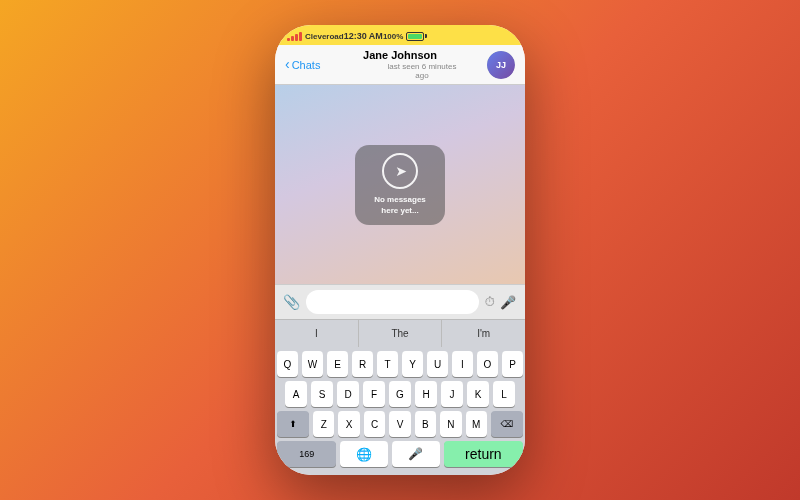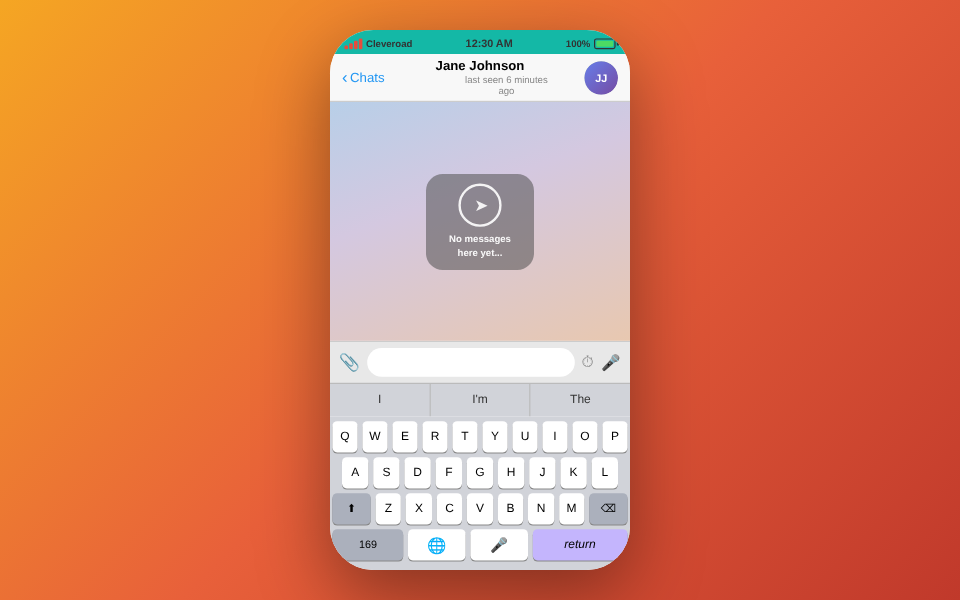--- a/index.html
+++ b/index.html
@@ -21,24 +21,24 @@
       border-radius: 36px;
       overflow: hidden;
       box-shadow: 0 20px 60px rgba(0,0,0,0.4);
       display: flex;
       flex-direction: column;
       position: relative;
     }
 
     
     .status-bar {
-      background: #14b8a6;
-      display: flex;
-      align-items: center;
-      justify-content: space-between;
+      background: #fde047;
+      display: flex;
+      align-items: center;
+      justify-content: flex-start;
       padding: 4px 12px 2px;
       font-size: 9px;
       font-weight: 600;
       height: 20px;
     }
     .status-carrier {
       display: flex;
       align-items: center;
       gap: 3px;
       color: #333;
@@ -248,23 +248,22 @@
       flex: 1.5;
     }
     .key-space {
       flex: 4;
       max-width: none;
       font-size: 10px;
     }
     .key-return {
       flex: 2;
       max-width: none;
-      font-size: 10px;
-      background: #c4b5fd;
-      font-style: italic;
+      font-size: 14px;
+      background: #86efac;
     }
     .key-delete {
       background: #abb0bc;
       max-width: none;
       flex: 1.5;
     }
     .key-123 { flex: 1.5; max-width: none; }
     .key-globe { flex: 1.2; max-width: none; font-size: 13px; }
     .key-mic-sm { flex: 1.2; max-width: none; font-size: 12px; }
   </style>
@@ -317,22 +316,22 @@
 
   <div class="input-bar">
     <span class="attach-icon">📎</span>
     <input class="message-input" type="text" placeholder="" style="">
     <span class="clock-icon">⏱</span>
     <span class="mic-icon">🎤</span>
   </div>
 
   <div class="word-suggestions">
     <div class="word-suggestion">I</div>
+    <div class="word-suggestion">The</div>
     <div class="word-suggestion">I'm</div>
-    <div class="word-suggestion">The</div>
   </div>
 
   <div class="keyboard">
 
     <div class="key-row">
       <div class="key">Q</div>
       <div class="key">W</div>
       <div class="key">E</div>
       <div class="key">R</div>
       <div class="key">T</div>

